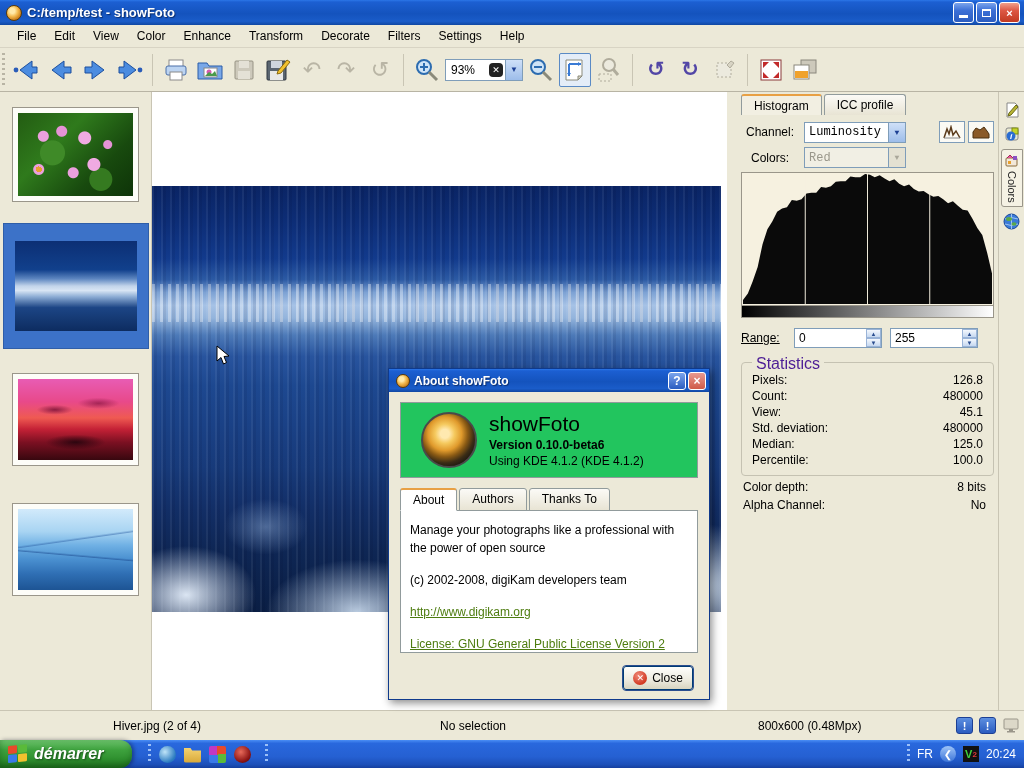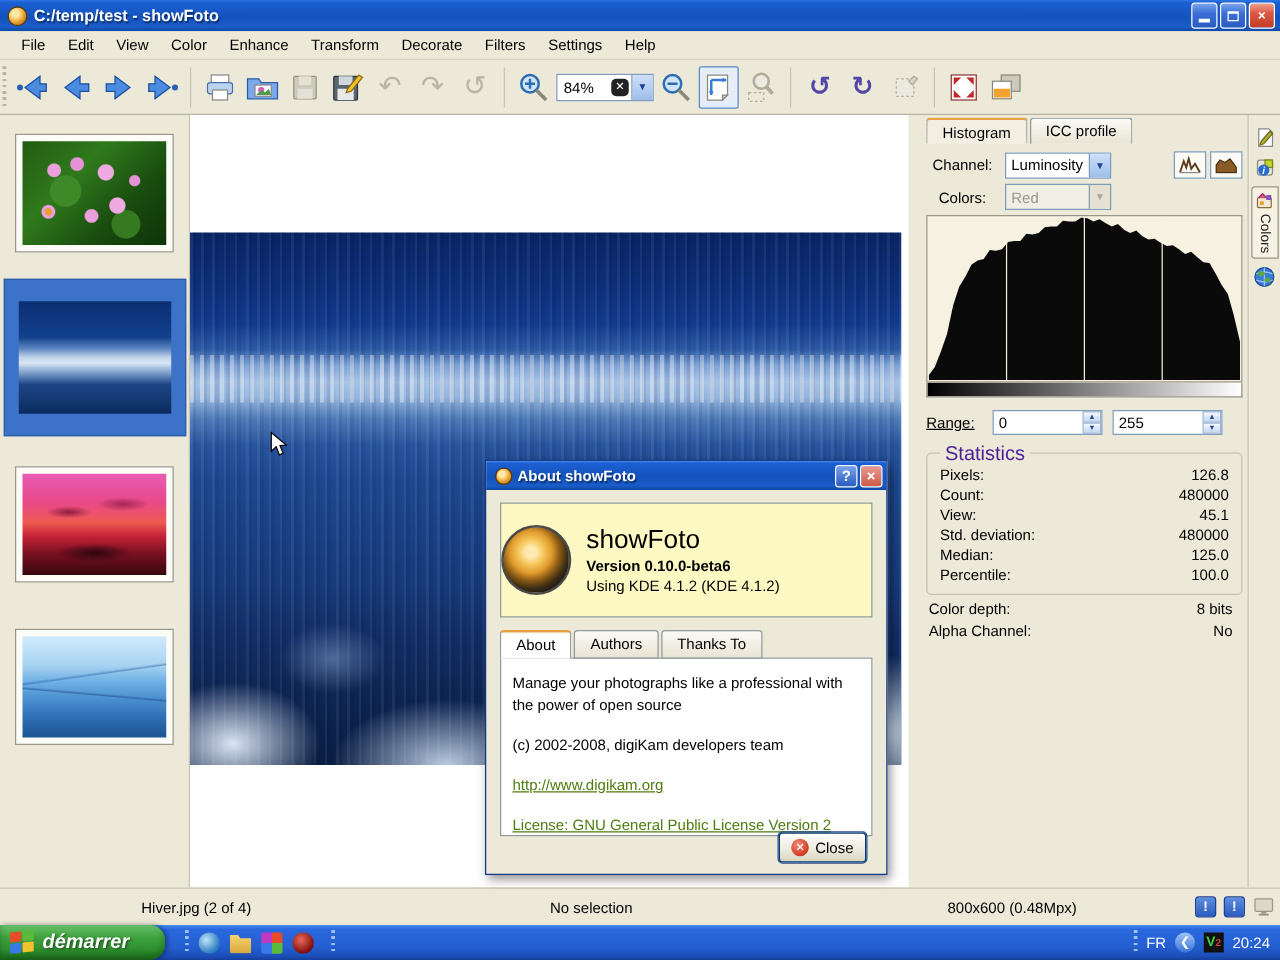--- a/index.html
+++ b/index.html
@@ -70,22 +70,22 @@
   .splitter { position:absolute; left:727px; top:92px; width:10px; height:618px; background:#ece9d8; }
 
   
   .rpanel { position:absolute; left:737px; top:92px; width:261px; height:618px; background:#ece9d8; padding:2px 4px; }
   .ptabs { display:flex; height:21px; margin-bottom:6px; }
   .ptab { padding:3px 12px; border:1px solid #919b9c; border-bottom:none; background:linear-gradient(180deg,#fbfaf6,#e8e4d4);
     border-radius:3px 3px 0 0; margin-right:2px; font-size:12px; }
   .ptab.active { background:#f2efe2; border-top:2px solid #e8a044; position:relative; top:0; }
   .prow { display:flex; align-items:center; margin:4px 0; }
   .plabel { width:58px; text-align:center; margin-right:5px; font-size:12px; }
-  .combo { width:85px; height:21px; background:#fff; border:1px solid #7f9db9; display:flex; align-items:center;
-    padding-left:4px; font-size:12px; }
+  .combo { width:102px; height:21px; background:#fff; border:1px solid #7f9db9; display:flex; align-items:center;
+    padding-left:4px; font-size:12px;font-family:Liberation Mono, monospace; }
   .combo .arrow { margin-left:auto; width:17px; height:19px; background:linear-gradient(180deg,#cfe0f8,#9dbdea);
     border-left:1px solid #7f9db9; display:flex; align-items:center; justify-content:center; color:#1c3f94; font-size:8px; }
   .combo.disabled { background:#f1efe4; color:#9a978b; }
   .combo.disabled .arrow { background:#e4e1d2; color:#aaa79a; }
   .histbtn { width:26px; height:22px; border:1px solid #7f9db9; background:#fbfaf4; margin-left:3px;
     display:flex; align-items:center; justify-content:center; }
   .histframe { margin-top:4px; border:1px solid #9a968a; background:#f6f1e0; height:134px; position:relative; }
   .histframe svg { position:absolute; left:1px; top:1px; }
   .gradbar { height:12px; border:1px solid #9a968a; border-top:none; background:linear-gradient(90deg,#000,#fff); }
   .spin { width:88px; height:20px; background:#fff; border:1px solid #7f9db9; display:flex; align-items:center;
@@ -146,21 +146,21 @@
     border:1px solid #0f3a8c; box-shadow:2px 3px 8px rgba(0,0,0,.45); z-index:30; }
   .dtitle { height:23px; background:linear-gradient(180deg,#2b76e8 0%,#1c5fd2 8%,#1453bd 55%,#1a5cc9 85%,#0f47a2 100%);
     display:flex; align-items:center; color:#fff; padding:0 3px; }
   .dtitle .dico { width:14px; height:14px; border-radius:50%;
     background:radial-gradient(circle at 38% 35%,#ffe9a8 0 20%,#f3b94d 45%,#c67a17 80%); border:1px solid #5a3a08; margin:0 4px; }
   .dtitle .dtext { font-weight:bold; font-size:12px; flex:1; text-shadow:1px 1px 1px #0b2d6b; }
   .dbtn { width:18px; height:18px; border-radius:3px; border:1px solid #fff; margin-left:2px; color:#fff;
     font-size:12px; font-weight:bold; display:flex; align-items:center; justify-content:center;
     background:linear-gradient(180deg,#7ba4ec,#2a5cc0); }
   .dbtn.close { background:linear-gradient(180deg,#e89a90,#cf5a48); }
-  .dheader { margin:10px 11px 0; background:#fef9c3; border:1px solid #919b9c; display:flex; align-items:center; padding:0; height:92px; }
+  .dheader { margin:10px 11px 0; background:#22c55e; border:1px solid #919b9c; display:flex; align-items:center; padding:20px; height:76px; }
   .lens { width:56px; height:56px; border-radius:50%; flex:none;
     background:radial-gradient(circle at 42% 38%, #ffe9b0 0 10%, #f5c95e 22%, #e09a2c 38%, #8a5a14 52%, #3a2c16 66%, #191410 80%, #2a2a2a 100%);
     border:2px solid #4a4a4a; margin-right:12px; }
   .dheader .appname { font-size:21px; }
   .dheader .ver { font-weight:bold; font-size:12px; margin-top:2px; }
   .dheader .kde { font-size:12px; margin-top:2px; }
   .dtabs { display:flex; margin:10px 11px 0; position:relative; z-index:2; }
   .dtab { padding:3px 12px; border:1px solid #919b9c; background:linear-gradient(180deg,#fbfaf6,#e8e4d4);
     border-radius:3px 3px 0 0; margin-right:2px; font-size:12px; }
   .dtab.active { background:#fff; border-bottom:1px solid #fff; border-top:2px solid #e8a044; }
@@ -267,21 +267,21 @@
     </div>
   <div class="tsep"></div>
   <div class="tbtn">
     <svg width="26" height="26" viewBox="0 0 26 26">
         <circle cx="10" cy="10" r="7" fill="#cfe4f7" stroke="#2c6cb0" stroke-width="2"></circle>
         <path d="M10 6 v8 M6 10 h8" stroke="#2c6cb0" stroke-width="2"></path>
         <path d="M15 15 L23 23" stroke="#8a8a7a" stroke-width="3"></path>
       </svg>
   </div>
   <div class="zoomcombo">
-    <span>84%</span>
+    <span>93%</span>
     <span class="clear">✕</span>
     <span class="drop">▼</span>
   </div>
   <div class="tbtn">
     <svg width="26" height="26" viewBox="0 0 26 26">
         <circle cx="10" cy="10" r="7" fill="#cfe4f7" stroke="#2c6cb0" stroke-width="2"></circle>
         <path d="M6 10 h8" stroke="#2c6cb0" stroke-width="2"></path>
         <path d="M15 15 L23 23" stroke="#8a8a7a" stroke-width="3"></path>
       </svg>
   </div>

